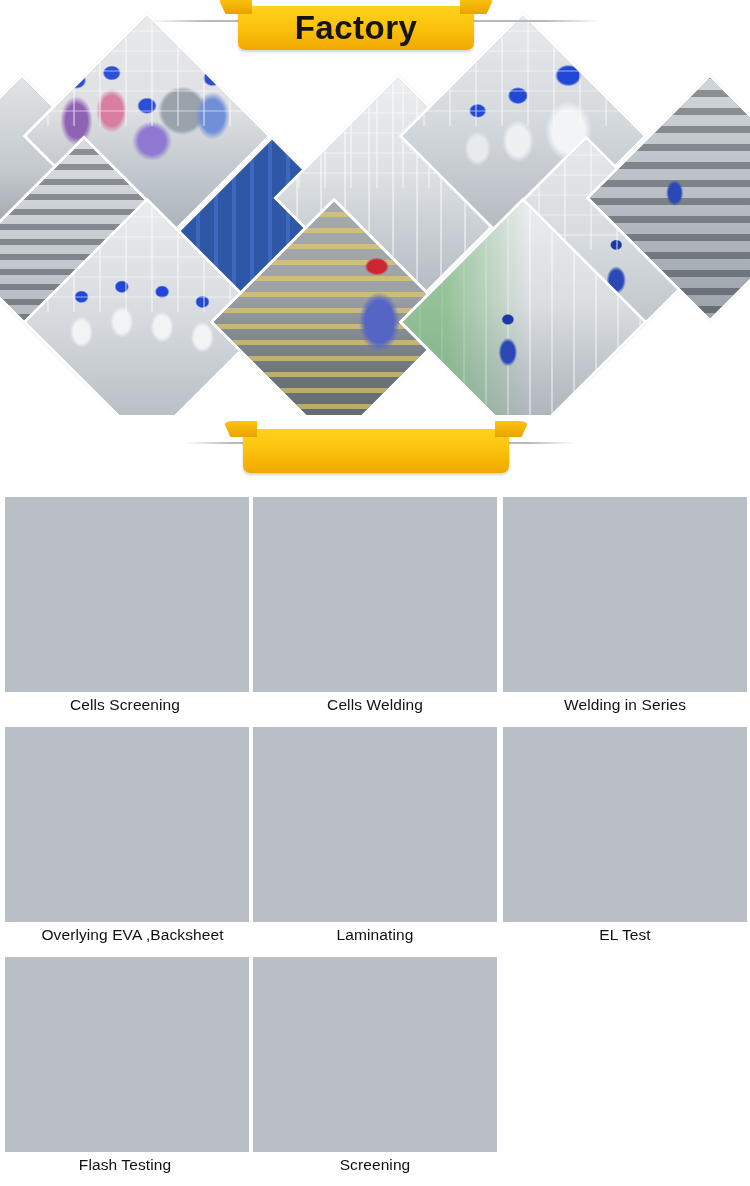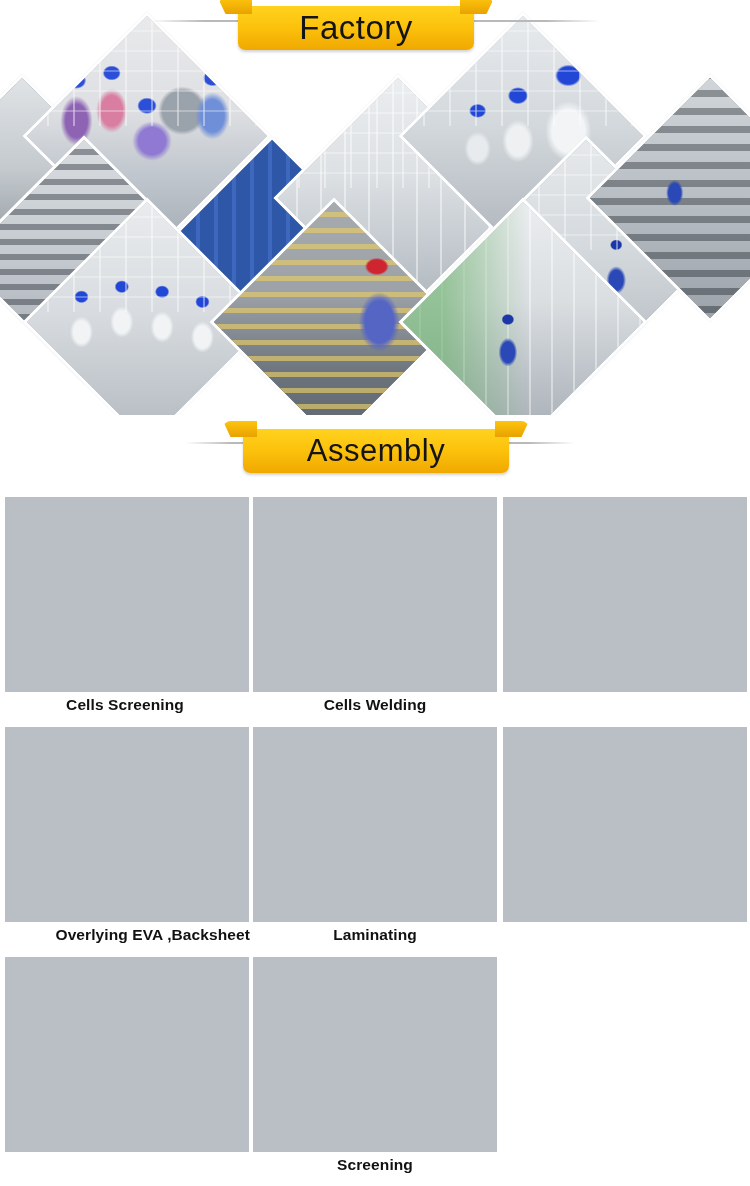--- a/index.html
+++ b/index.html
@@ -185,21 +185,21 @@
     position:absolute;
     height:44px;
     background:linear-gradient(to bottom,#ffd21e 0%,#fcc20c 48%,#f0a800 100%);
     border-radius:7px;
     box-shadow:0 2px 3px rgba(0,0,0,.18);
     display:flex; align-items:center; justify-content:center;
     z-index:6;
   }
   .banner span{
     font-family:"Liberation Sans", sans-serif;
-    font-weight:normal; color:#141414; letter-spacing:.5px;
+    font-weight:bold; color:#141414; letter-spacing:.5px;
   }
   
   .tail{ position:absolute; top:-8px; width:34px; height:16px; z-index:5; }
   .tail-l{ left:-20px;
     background:linear-gradient(to bottom,#fdc40e 0%,#e9a200 100%);
     border-radius:8px 0 0 8px;
     clip-path:polygon(0 0, 100% 0, 100% 100%, 22% 100%);
   }
   .tail-r{ right:-20px;
     background:linear-gradient(to bottom,#fdc40e 0%,#e9a200 100%);
@@ -231,24 +231,24 @@
   .cell{ position:relative; width:250px; }
   .cell .shot{
     position:absolute; left:3px; top:0; width:244px; height:195px;
     overflow:hidden; background:#b9bfc5;
   }
   .cell:nth-child(3n+1) .shot{ left:5px; }
   .cell:nth-child(3n) .shot{ left:3px; width:244px; }
   .cap{
     position:absolute; left:0; top:199px; width:250px;
     text-align:center;
-    font-size:15.5px; font-weight:bold; color:#111; letter-spacing:.1px;
+    font-size:15.5px; font-weight:normal; color:#111; letter-spacing:.1px;
     font-family:"Liberation Sans", sans-serif;
   }
-  .cap.left{ text-align:right; padding-left:15px; }
+  .cap.left{ text-align:center; padding-left:15px; }
 
   
   
   .sh-cells{
     background-color:#e9eaec;
     background-image:
       
       radial-gradient(ellipse 26px 16px at 72% 80%, #f4f2ee 0 55%, transparent 72%),
       radial-gradient(ellipse 16px 10px at 84% 70%, #e06a2a 0 55%, transparent 74%),
       radial-gradient(ellipse 14px 9px at 63% 66%, #e06a2a 0 55%, transparent 74%),
@@ -451,56 +451,58 @@
     <div class="tail tail-l"></div>
     <div class="tail tail-r"></div>
     <span>Factory</span>
   </div>
 </section>
 
 <div class="banner-rule" id="rule-assembly"></div>
 <div class="banner" id="banner-assembly">
   <div class="tail tail-l"></div>
   <div class="tail tail-r"></div>
-  <span>Assembly</span>
 </div>
 
 <section class="assembly-grid">
 
   <div class="cell">
     <div class="shot sh-cells"></div>
     <div class="cap">Cells Screening</div>
   </div>
 
   <div class="cell">
     <div class="shot sh-spot"></div>
     <div class="cap">Cells Welding</div>
   </div>
 
   <div class="cell">
     <div class="shot sh-series"></div>
+    <div class="cap">Welding in Series</div>
   </div>
 
   <div class="cell">
     <div class="shot sh-eva"></div>
     <div class="cap left">Overlying EVA ,Backsheet</div>
   </div>
 
   <div class="cell">
     <div class="shot sh-lam"></div>
     <div class="cap">Laminating</div>
   </div>
 
   <div class="cell">
     <div class="shot sh-el"></div>
+    <div class="cap">EL Test</div>
   </div>
 
 
   <div class="cell">
     <div class="shot sh-flash"></div>
+    <div class="cap">Flash Testing</div>
   </div>
 
   <div class="cell">
     <div class="shot sh-pack"></div>
     <div class="cap">Screening</div>
   </div>
 
 </section>
 
 </body></html>

